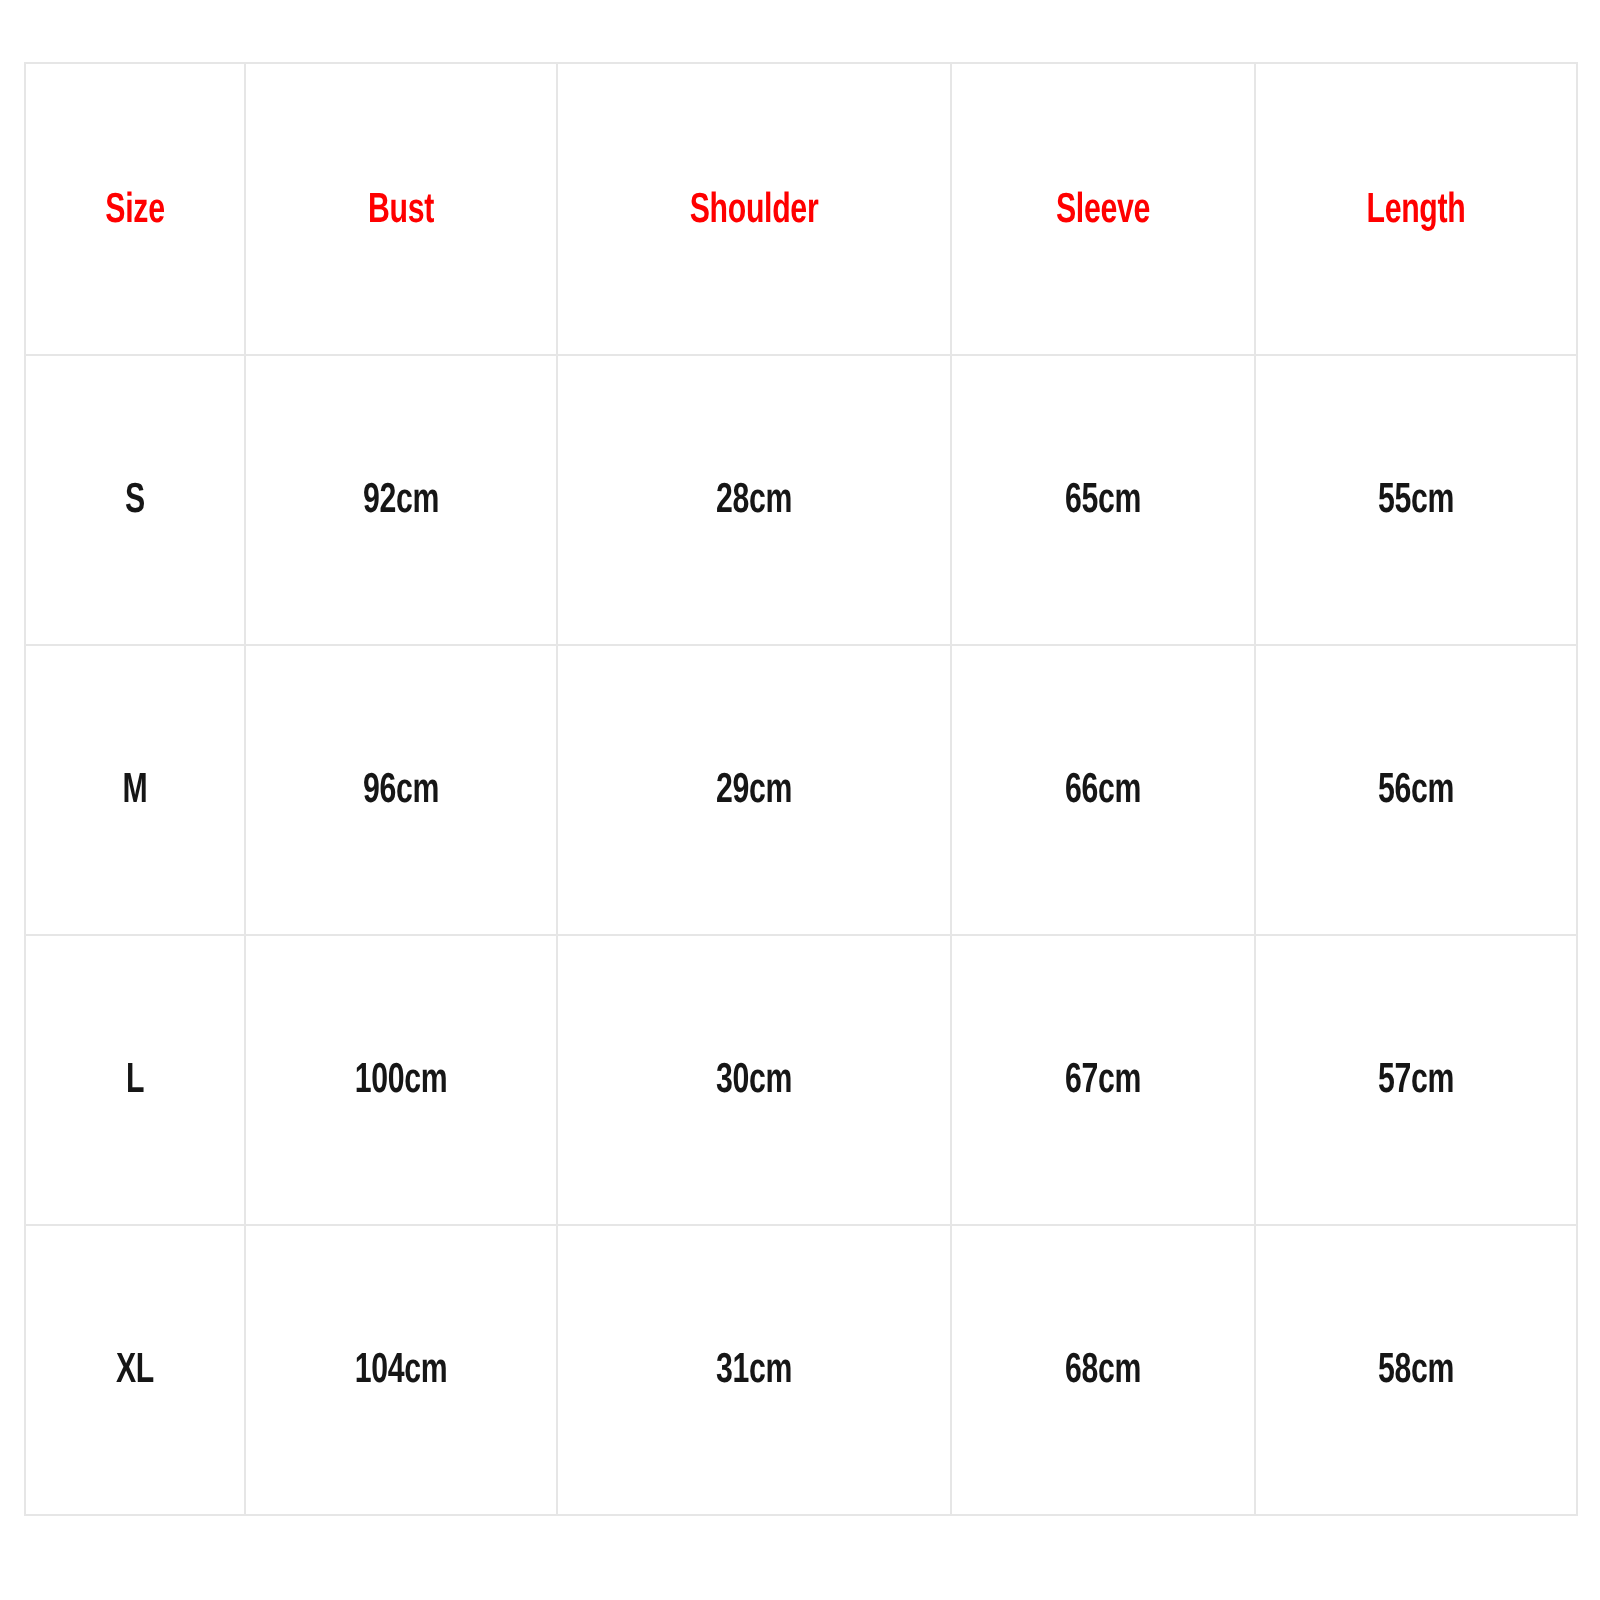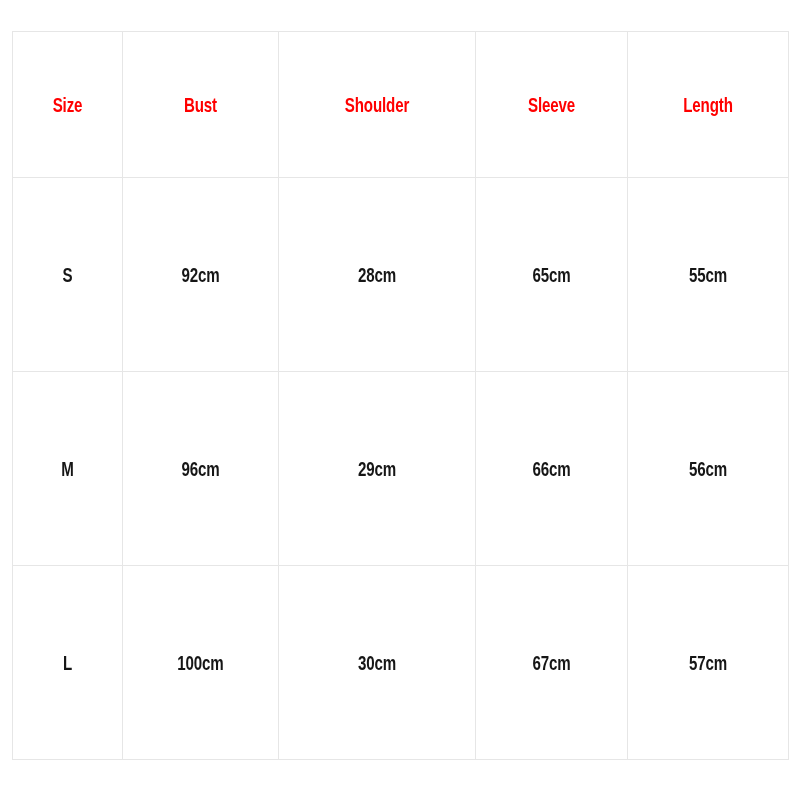--- a/index.html
+++ b/index.html
@@ -20,21 +20,21 @@
     position: absolute;
     left: 12px;
     top: 31px;
     width: 776px;
     height: 729px;
     background: #ffffff;
   }
 
   table.size-chart {
     width: 776px;
-    height: 729px;
+    height: 624px;
     border-collapse: collapse;
     table-layout: fixed;
     background: #ffffff;
     border-radius: 18px;
   }
 
   table.size-chart td,
   table.size-chart th {
     border: 1px solid #e6e6e6;
     text-align: center;
@@ -157,15 +157,32 @@
         <td>
           <span class="body-cell cell-inner">30cm</span>
         </td>
         <td>
           <span class="body-cell cell-inner">67cm</span>
         </td>
         <td>
           <span class="body-cell cell-inner">57cm</span>
         </td>
       </tr>
+      <tr class="data-row">
+        <td>
+          <span class="body-cell cell-inner">XL</span>
+        </td>
+        <td>
+          <span class="body-cell cell-inner">104cm</span>
+        </td>
+        <td>
+          <span class="body-cell cell-inner">31cm</span>
+        </td>
+        <td>
+          <span class="body-cell cell-inner">68cm</span>
+        </td>
+        <td>
+          <span class="body-cell cell-inner">58cm</span>
+        </td>
+      </tr>
     </tbody>
   </table>
 </div>
 
 </body></html>

